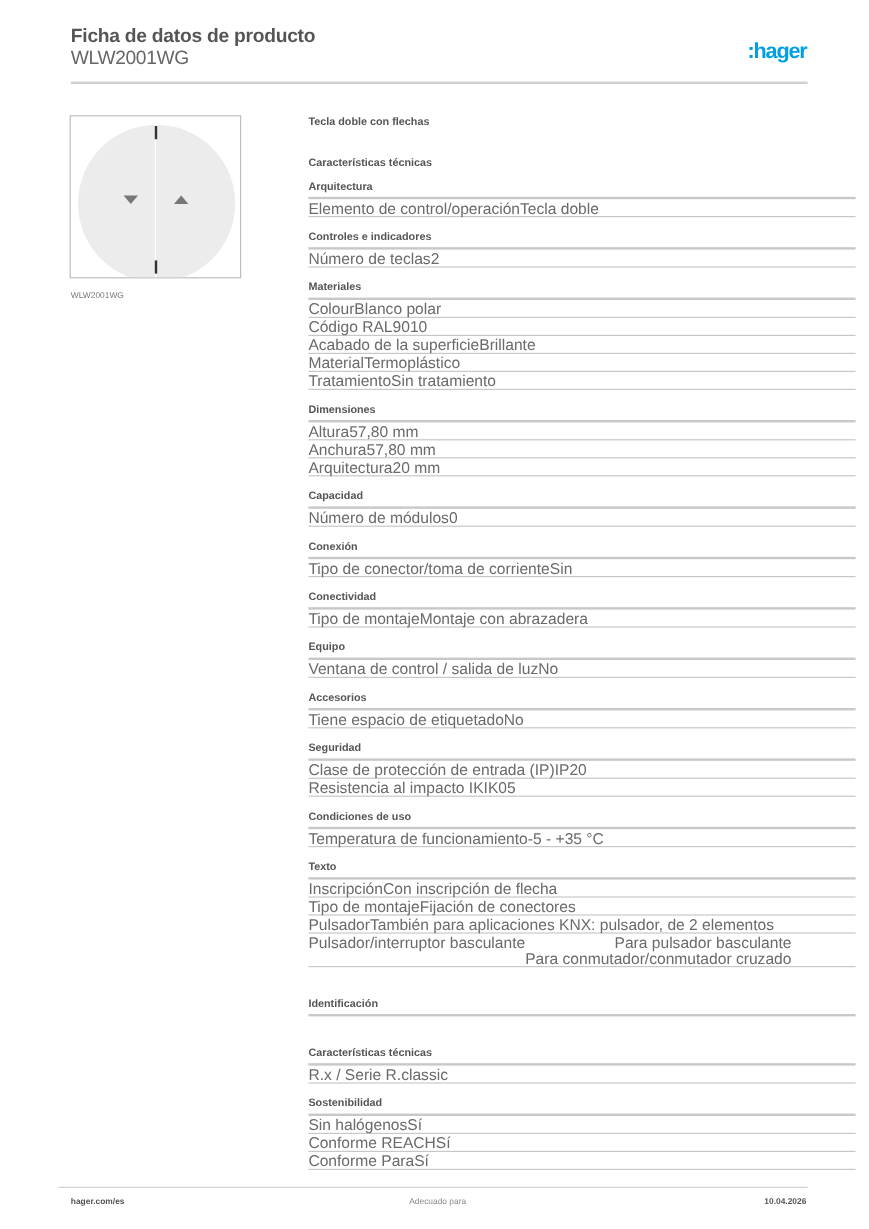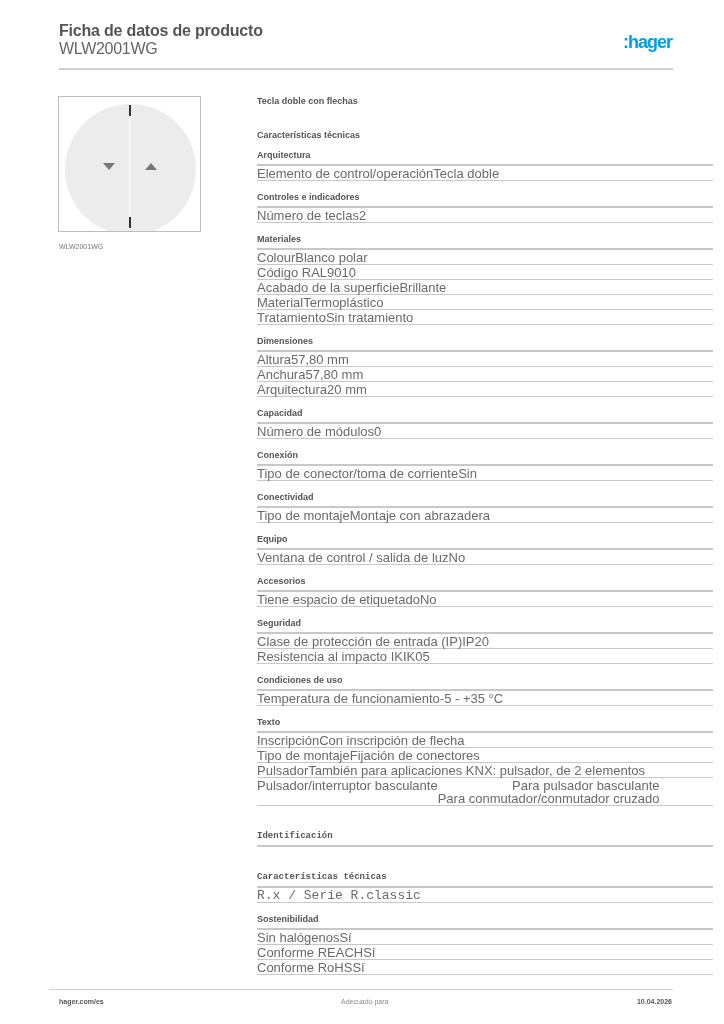--- a/index.html
+++ b/index.html
@@ -26,21 +26,21 @@
 
     .content { position: absolute; left: 217px; top: 93px; width: 456px; margin-left: 40px; }
     .product-name { font-size: 9px; font-weight: bold; color: #555; height: 16px; line-height: 16px; }
     .section-title { font-size: 9px; font-weight: bold; color: #555; margin-top: 18px; height: 16px; line-height: 16px; }
     .group { margin-top: 10px; }
     .group-title { font-size: 9px; font-weight: bold; color: #555; line-height: 13px;
                    border-bottom: 2px solid #c8c8c8; padding-bottom: 2px; }
     .row { display: flex; justify-content: flex-start; font-size: 13px; color: #6a6a6a;
            line-height: 13px; border-bottom: 1px solid #c8c8c8; padding-top: 1px; }
     .row .val { text-align: right; white-space: pre-line; }
-    .gap-lg { margin-top: 24px; font-family: Liberation Mono, monospace; }
+    .gap-lg { margin-top: 24px; }
 
     .footer-rule { position: absolute; left: 49px; top: 989px; width: 624px; height: 1px; background: #d0d0d0; }
     .footer-left { position: absolute; left: 59px; top: 998px; font-size: 7px; font-weight: bold; color: #555; }
     .footer-center { position: absolute; left: 341px; top: 998px; font-size: 7px; color: #888; }
     .footer-right { position: absolute; right: 52px; top: 998px; font-size: 7px; font-weight: bold; color: #555; }
   </style>
 </head>
 <body>
 
 <div class="header">
@@ -203,21 +203,21 @@
         <div class="group-title">Sostenibilidad</div>
         <div class="row">
           <span>Sin halógenos</span>
           <span class="val">Sí</span>
         </div>
         <div class="row">
           <span>Conforme REACH</span>
           <span class="val">Sí</span>
         </div>
         <div class="row">
-          <span>Conforme RoHS</span>
+          <span>Conforme Para</span>
           <span class="val">Sí</span>
         </div>
       </div>
     </div>
 </div>
 
 <div class="footer-rule"></div>
 <div class="footer-left">hager.com/es</div>
 <div class="footer-center">Adecuado para</div>
 <div class="footer-right">10.04.2026</div>

